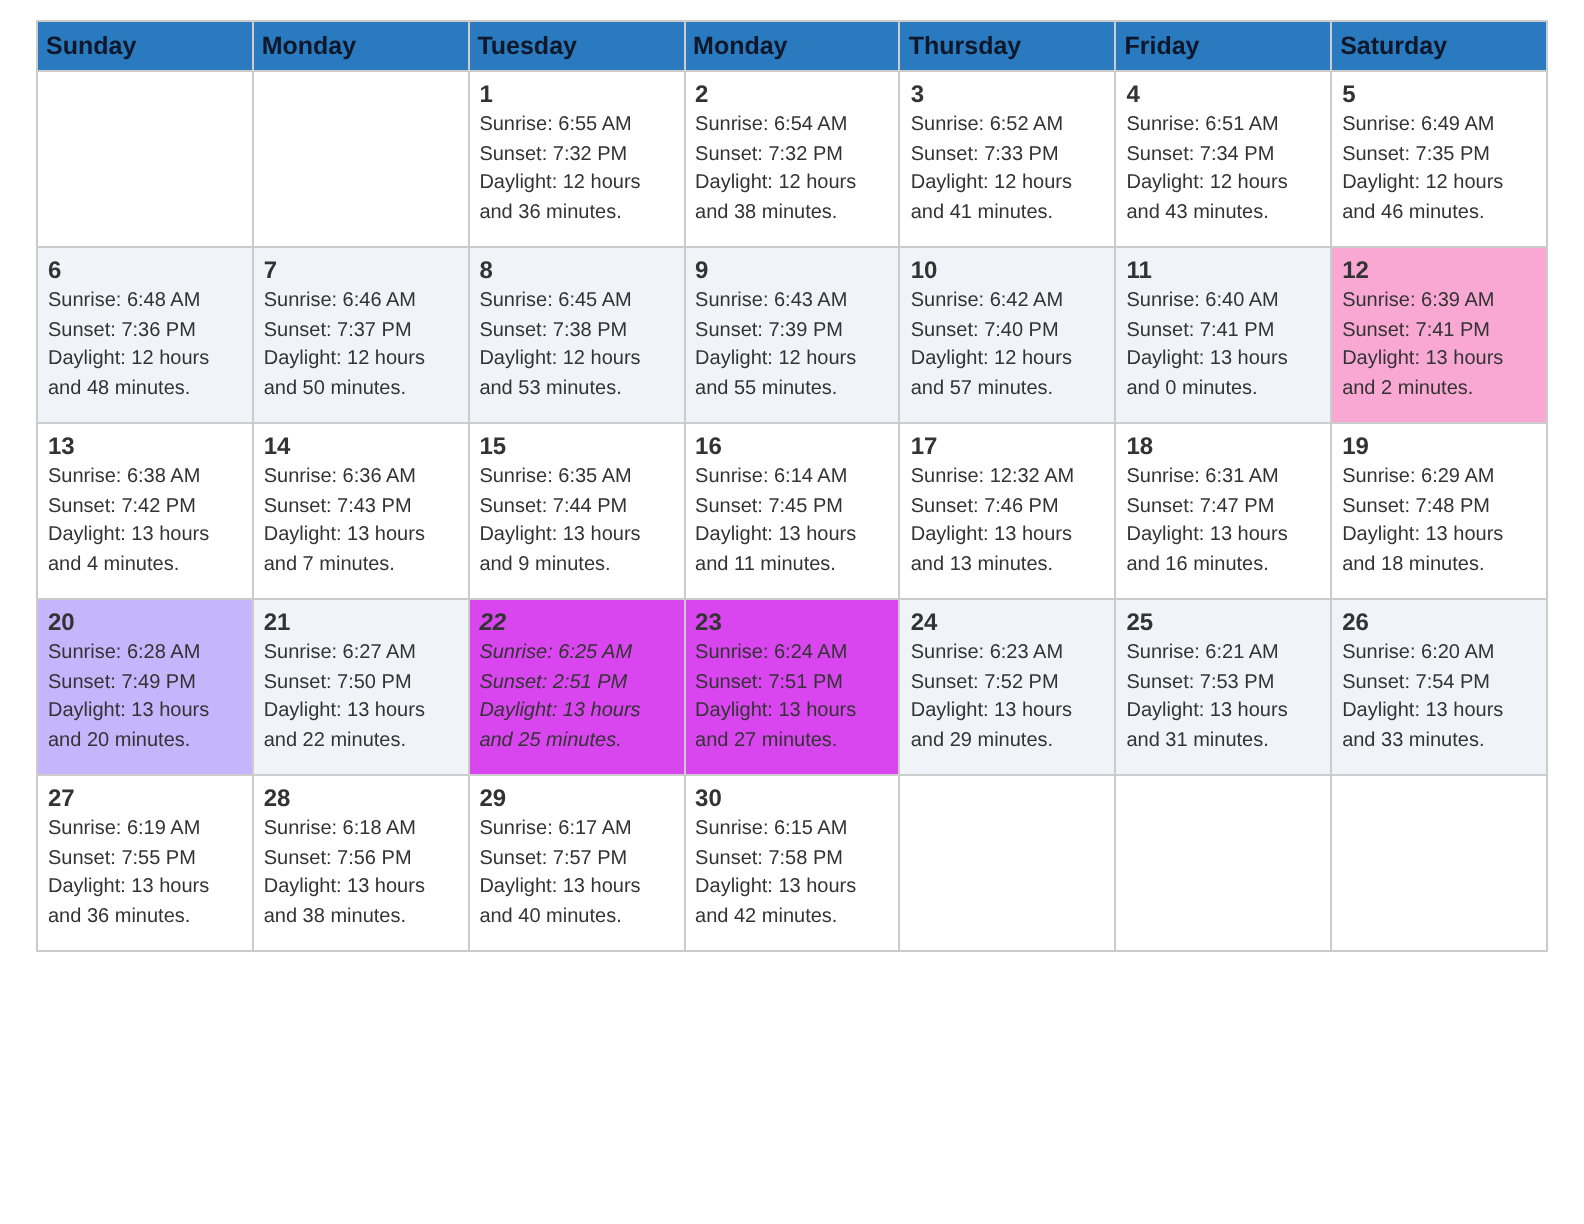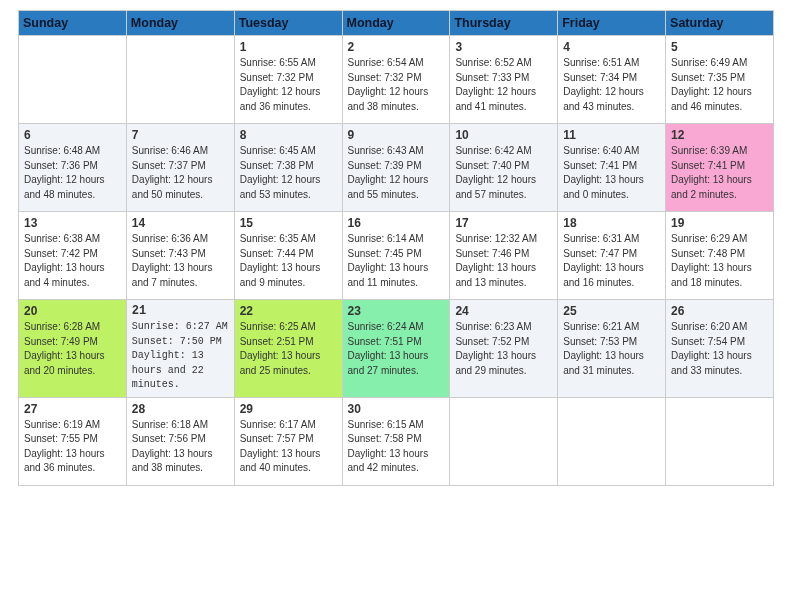--- a/index.html
+++ b/index.html
@@ -235,39 +235,39 @@
 Daylight: 13 hours and 16 minutes.</div>
           </td>
           <td>
             <span class="day-number">19</span>
             <div class="day-info">Sunrise: 6:29 AM
 Sunset: 7:48 PM
 Daylight: 13 hours and 18 minutes.</div>
           </td>
         </tr>
         <tr>
-          <td style="background: #bef264;">
+          <td style="background: #c4b5fd;">
             <span class="day-number">20</span>
             <div class="day-info">Sunrise: 6:28 AM
 Sunset: 7:49 PM
 Daylight: 13 hours and 20 minutes.</div>
           </td>
-          <td style="background: rgb(240, 244, 249); font-family: Liberation Mono, monospace;">
+          <td style="background: rgb(240, 244, 249);">
             <span class="day-number">21</span>
             <div class="day-info">Sunrise: 6:27 AM
 Sunset: 7:50 PM
 Daylight: 13 hours and 22 minutes.</div>
           </td>
-          <td style="background: #bef264;">
+          <td style="background: #d946ef; font-style: italic;">
             <span class="day-number">22</span>
             <div class="day-info">Sunrise: 6:25 AM
 Sunset: 2:51 PM
 Daylight: 13 hours and 25 minutes.</div>
           </td>
-          <td style="background: #86efac;">
+          <td style="background: #d946ef;">
             <span class="day-number">23</span>
             <div class="day-info">Sunrise: 6:24 AM
 Sunset: 7:51 PM
 Daylight: 13 hours and 27 minutes.</div>
           </td>
           <td style="background: rgb(240, 244, 249); margin-top: 40px;">
             <span class="day-number">24</span>
             <div class="day-info">Sunrise: 6:23 AM
 Sunset: 7:52 PM
 Daylight: 13 hours and 29 minutes.</div>

